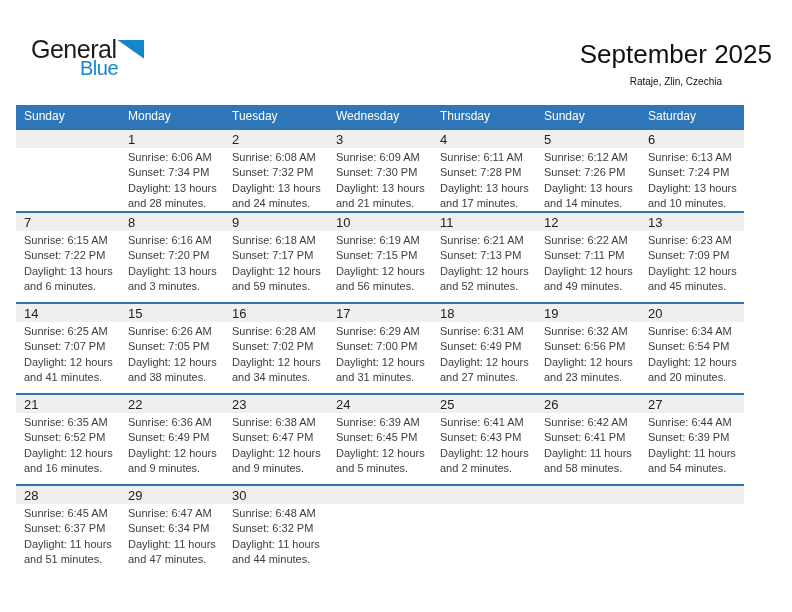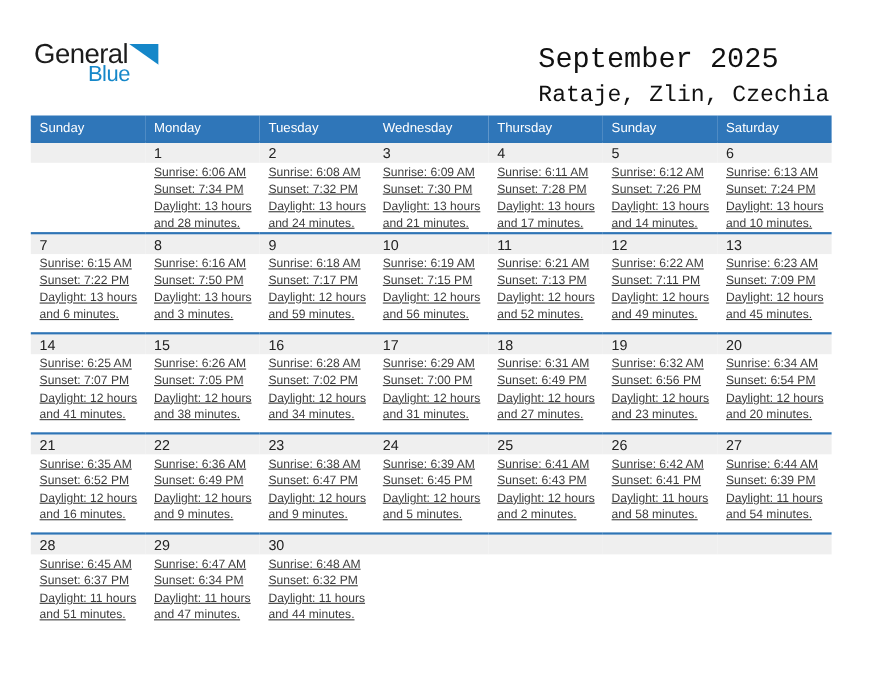--- a/index.html
+++ b/index.html
@@ -11,38 +11,38 @@
   }
   .page { position: relative; width: 792px; height: 612px; overflow: hidden; background: #fff; }
 
   
   .topbar { position: relative; height: 105px; }
   .logo { position: absolute; left: 31px; top: 37px; line-height: 1; }
   .logo-line1 { display: flex; align-items: flex-start; font-size: 25px; letter-spacing: -0.5px; color: #1c1c1c; }
   .logo-tri { width: 27px; height: 19px; background: #1587c9; margin-left: 1px; margin-top: 3px;
               clip-path: polygon(0 0, 100% 0, 100% 100%); }
   .logo-blue { font-size: 20px; letter-spacing: -0.5px; color: #1587c9; margin: -4px 0 0 49px; }
-  .titles { position: absolute; right: 38px; top: 40px; text-align: left; font-family: Liberation Mono, monospace; }
+  .titles { position: absolute; right: 20px; top: 40px; text-align: center; }
   .title { font-size: 26px; line-height: 1.1; color: #111; }
-  .subtitle { font-size: 21px; margin-top: 7px; color: #111; }
+  .subtitle { font-size: 10px; margin-top: 7px; color: #111; }
 
   
-  table.cal { border-collapse: collapse; table-layout: fixed; width: 728px; margin-left: 28px; }
+  table.cal { border-collapse: collapse; table-layout: fixed; width: 728px; margin-left: 16px; }
   .cal th {
     background: #2f76b9; color: #ffffff; font-weight: 400; font-size: 12px;
     text-align: left; padding: 4px 0 5px 8px;
   }
   .cal tbody td {
     border-top: 2px solid #2e74b5;
     vertical-align: top; padding: 0; height: 91px;
   }
   .cal tbody tr.first td { height: 83px; }
   .band { background: #efefef; height: 18px; }
   .date { display: block; padding: 2px 0 0 8px; font-size: 13px; color: #222; }
-  .details { padding: 2px 0 0 8px; font-size: 11px; line-height: 15.3px; color: #3d3d3d; text-decoration: underline; }
+  .details { padding: 2px 0 0 8px; font-size: 11px; line-height: 15.3px; color: #3d3d3d; }
 </style>
 </head>
 <body>
 
 <div class="page">
   <div class="topbar">
     <div class="logo">
       <div class="logo-line1">
         <span>General</span>
         <span class="logo-tri"></span>
@@ -152,21 +152,21 @@
               <div>Daylight: 13 hours</div>
               <div>and 6 minutes.</div>
             </div>
           </td>
           <td>
             <div class="band">
               <span class="date">8</span>
             </div>
             <div class="details">
               <div>Sunrise: 6:16 AM</div>
-              <div>Sunset: 7:50 PM</div>
+              <div>Sunset: 7:20 PM</div>
               <div>Daylight: 13 hours</div>
               <div>and 3 minutes.</div>
             </div>
           </td>
           <td>
             <div class="band">
               <span class="date">9</span>
             </div>
             <div class="details">
               <div>Sunrise: 6:18 AM</div>

